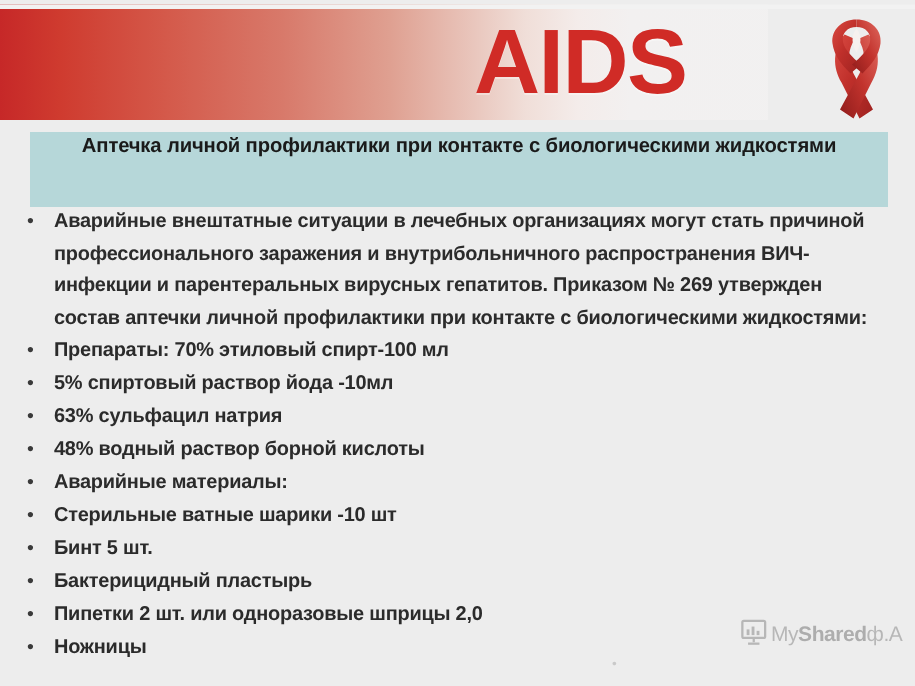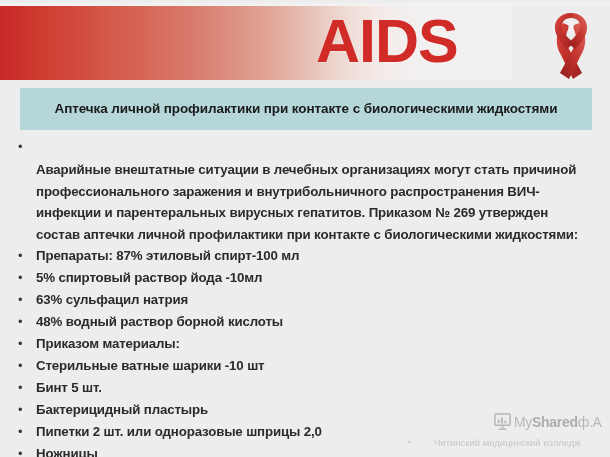--- a/index.html
+++ b/index.html
@@ -71,24 +71,23 @@
     width: 56px;
     height: 76px;
   }
 
   
   #title-box {
     position: absolute;
     left: 20px;
     top: 88px;
     width: 572px;
-    height: 42px;
+    height: 50px;
     background: #b6d7d9;
     display: flex;
-    align-items: center;
     justify-content: center;
   }
   #title-box-text {
     font-size: 13.5px;
     font-weight: bold;
     color: #1a1a1a;
     text-align: center;
     line-height: 18px;
     padding: 0 14px;
     letter-spacing: -0.1px;
@@ -120,21 +119,20 @@
     flex: 1 1 auto;
     font-size: 13.3px;
     font-weight: bold;
     color: #2b2b2b;
     line-height: 21.5px;
     letter-spacing: -0.15px;
     padding-right: 18px;
   }
   .bullet-row.para .bullet-text {
     max-width: 545px;
-    margin-top: 23px;
   }
 
   
   #watermark {
     position: absolute;
     left: 493px;
     top: 412px;
     display: flex;
     align-items: center;
     opacity: 0.55;
@@ -216,41 +214,41 @@
 
   <div id="bullet-list">
 
     <div class="bullet-row para">
       <div class="bullet-dot">•</div>
       <div class="bullet-text">Аварийные внештатные ситуации в лечебных организациях могут стать причиной профессионального заражения и внутрибольничного распространения ВИЧ-инфекции и парентеральных вирусных гепатитов. Приказом №  269 утвержден состав аптечки личной профилактики при контакте с биологическими жидкостями:</div>
     </div>
 
     <div class="bullet-row">
       <div class="bullet-dot">•</div>
-      <div class="bullet-text">Препараты: 87% этиловый спирт-100 мл</div>
+      <div class="bullet-text">Препараты: 70% этиловый спирт-100 мл</div>
     </div>
 
     <div class="bullet-row">
       <div class="bullet-dot">•</div>
       <div class="bullet-text">5% спиртовый раствор йода -10мл</div>
     </div>
 
     <div class="bullet-row">
       <div class="bullet-dot">•</div>
       <div class="bullet-text">63% сульфацил натрия</div>
     </div>
 
     <div class="bullet-row">
       <div class="bullet-dot">•</div>
       <div class="bullet-text">48% водный раствор борной  кислоты</div>
     </div>
 
     <div class="bullet-row">
       <div class="bullet-dot">•</div>
-      <div class="bullet-text">Приказом материалы:</div>
+      <div class="bullet-text">Аварийные материалы:</div>
     </div>
 
     <div class="bullet-row">
       <div class="bullet-dot">•</div>
       <div class="bullet-text">Стерильные ватные шарики -10 шт</div>
     </div>
 
     <div class="bullet-row">
       <div class="bullet-dot">•</div>
       <div class="bullet-text">Бинт 5 шт.</div>
@@ -280,16 +278,15 @@
       <rect x="8.5" y="6" width="2" height="6" fill="#8c8c8c"></rect>
       <rect x="12" y="9" width="2" height="3" fill="#8c8c8c"></rect>
       <line x1="10" y1="14" x2="10" y2="17" stroke="#8c8c8c" stroke-width="1.6"></line>
       <line x1="6" y1="18" x2="14" y2="18" stroke="#8c8c8c" stroke-width="1.6"></line>
     </svg>
     <span id="watermark-text"><span>My</span><b>Shared</b><span>ф.А</span></span>
   </div>
 
   <div id="footer-credit">
     <span id="footer-credit-dot">•</span>
-    <span id="footer-credit-text">Читинский медицинский колледж</span>
   </div>
 
 </div>
 
 </body></html>

